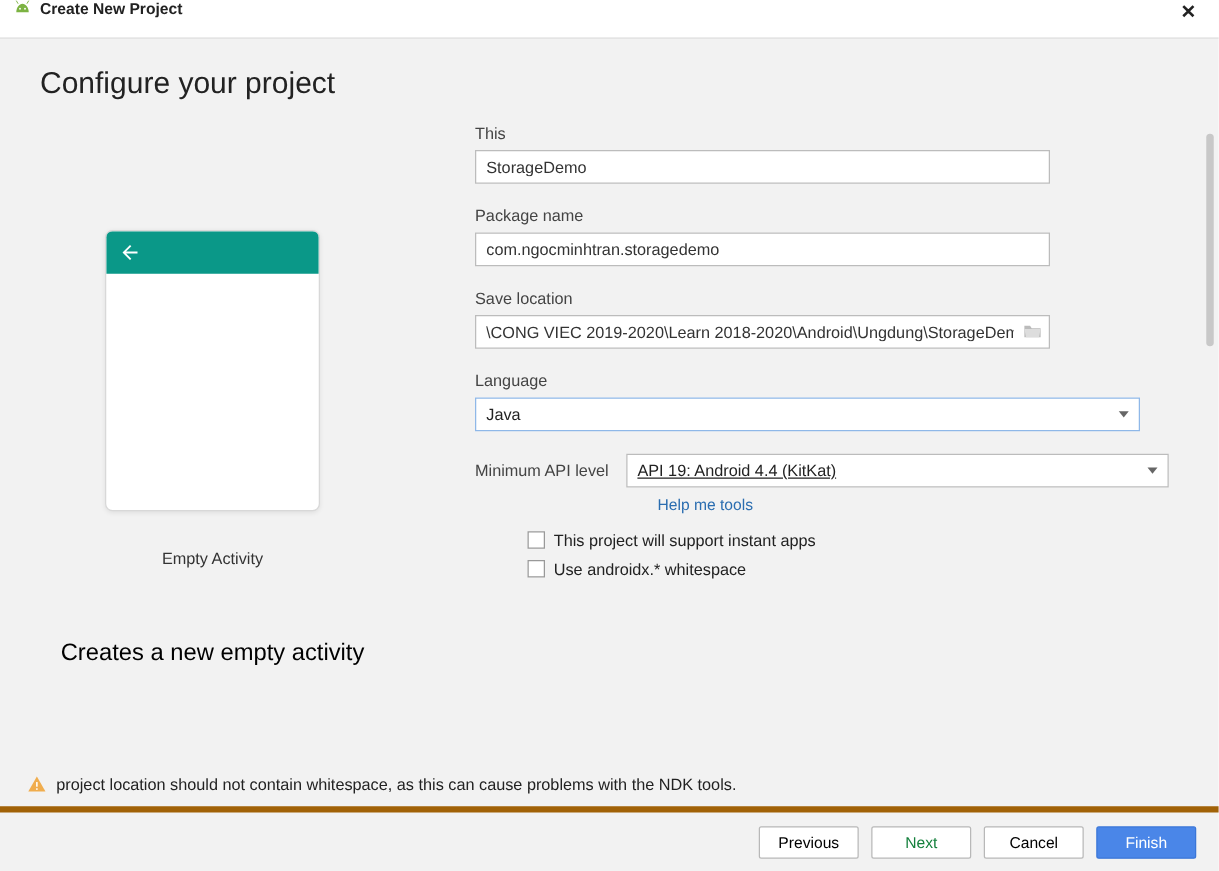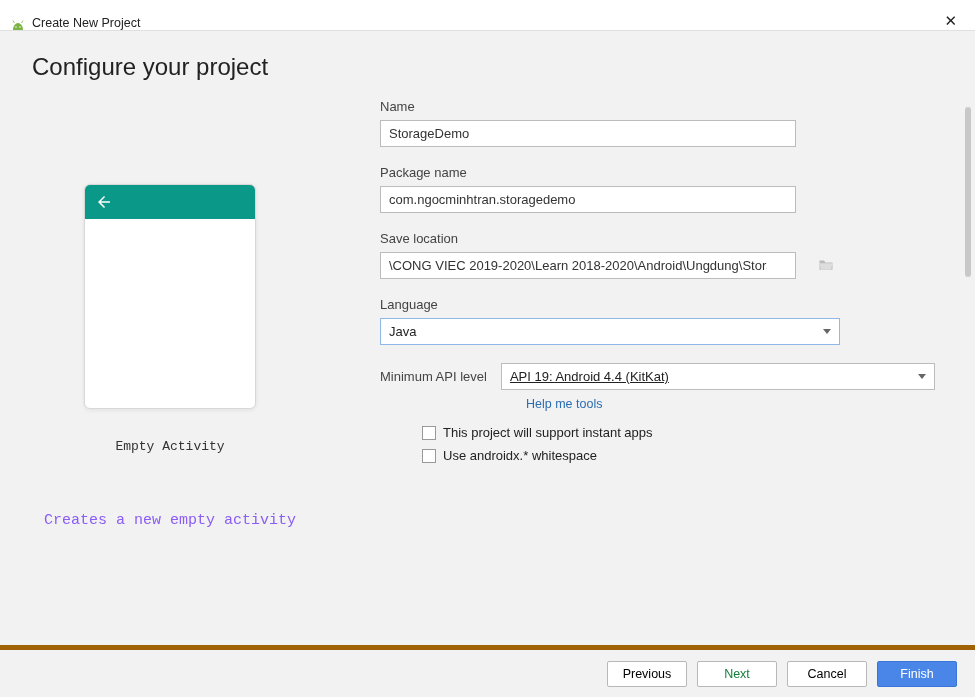--- a/index.html
+++ b/index.html
@@ -9,24 +9,25 @@
   width: 975px;
   height: 697px;
   display: flex;
   flex-direction: column;
   color: #222;
   overflow: hidden;
 }
 .titlebar {
   height: 30px;
   display: flex;
-  align-items: flex-end;
+  align-items: flex-start;
   padding: 0 10px;
   font-size: 12.5px;
   background: #fff;
+  font-weight: bold;
 }
 .titlebar .icon { margin-right: 6px; display: flex; align-items:center; }
 .titlebar .close { margin-left: auto; font-size: 15px; cursor: pointer; padding: 0 8px; }
 .content {
   flex: 1;
   background: #f2f2f2;
   border-top: 1px solid #e0e0e0;
   position: relative;
   display: flex;
   flex-direction: column;
@@ -44,21 +45,20 @@
   position: relative;
   overflow: hidden;
 }
 .preview-col {
   width: 330px;
   display: flex;
   flex-direction: column;
   align-items: center;
   padding-top: 85px;
   padding-right: 30px;
-  font-family: Liberation Mono, monospace;
 }
 .phone {
   width: 172px;
   height: 225px;
   background: #fff;
   border: 1px solid #d8d8d8;
   border-radius: 6px;
   box-shadow: 0 1px 4px rgba(0,0,0,.08);
   overflow: hidden;
 }
@@ -70,67 +70,67 @@
   padding-left: 10px;
 }
 .phone-bar svg { fill: #fff; }
 .preview-title {
   margin-top: 30px;
   font-size: 13px;
   color: #333;
 }
 .preview-sub {
   margin-top: 58px;
-  font-size: 15px;
-  color: #8b5cf6;
+  font-size: 19px;
+  color: #000000;
 }
 .form-col {
   flex: 1;
   padding-left: 30px;
   padding-right: 20px;
   font-size: 13px;
 }
 .field { margin-bottom: 18px; }
 .field-label { display:block; margin-bottom: 6px; color: #444; }
 .text-input {
-  width: 416px;
+  width: 460px;
   height: 27px;
   border: 1px solid #bcbcbc;
   background: #fff;
   padding: 0 8px;
   font-size: 13px;
   font-family: inherit;
   color: #333;
 }
 .save-wrap { position: relative; width: 460px; display:flex; align-items:center; }
 .save-wrap .text-input { padding-right: 28px; }
 .save-wrap .folder-icon { position:absolute; right:6px; color:#999; font-size:14px; pointer-events:auto; cursor:pointer; }
 .dropdown {
-  width: 460px;
+  width: 532px;
   height: 27px;
   border: 1px solid #8fb8e8;
   background: #fff;
   padding: 0 8px;
   display:flex;
   align-items:center;
   justify-content:space-between;
   font-size:13px;
   cursor:pointer;
 }
 .dropdown.plain { border-color:#bcbcbc; }
 .dropdown .caret {
   width:0;height:0;border-left:4px solid transparent;border-right:4px solid transparent;border-top:5px solid #666;
 }
 .api-row { display:flex; align-items:center; gap:14px; margin-bottom:6px; }
 .api-row .field-label { margin-bottom: 1px; }
 .api-row .dropdown { flex:1; width: 340px; text-decoration: underline; }
 .info-row { margin-left:126px; font-size:12.5px; display:flex; align-items:center; gap:6px; margin-bottom:4px; }
 .info-row svg { flex-shrink:0; }
 .link { color:#2a6db0; margin-left:146px; font-size:12.5px; cursor:pointer; display:inline-block; margin-bottom:14px;}
-.check-row { display:flex; align-items:flex-end; gap:7px; font-size:13px; margin-bottom:8px; margin-left:0;padding-left:42px; }
+.check-row { display:flex; align-items:flex-start; gap:7px; font-size:13px; margin-bottom:8px; margin-left:0;padding-left:42px; }
 .checkbox { width:14px; height:14px; border:1px solid #999; background:#fff; cursor:pointer; }
 .warning {
   position:absolute;
   left: 22px;
   bottom: 10px;
   font-size:13px;
   display:flex;
   align-items:center;
   gap:8px;
 }
@@ -191,21 +191,21 @@
               <path d="M20 11H7.8l5.6-5.6L12 4l-8 8 8 8 1.4-1.4L7.8 13H20z"></path>
             </svg>
         </div>
       </div>
       <div class="preview-title">Empty Activity</div>
       <div class="preview-sub">Creates a new empty activity</div>
     </div>
 
     <div class="form-col">
       <div class="field">
-        <label class="field-label">Name</label>
+        <label class="field-label">This</label>
         <input class="text-input" value="StorageDemo" style="">
       </div>
       <div class="field">
         <label class="field-label">Package name</label>
         <input class="text-input" value="com.ngocminhtran.storagedemo" style="">
       </div>
       <div class="field">
         <label class="field-label">Save location</label>
         <div class="save-wrap">
           <input class="text-input" value="\CONG VIEC 2019-2020\Learn 2018-2020\Android\Ungdung\StorageDemo" style="">
@@ -241,20 +241,28 @@
       <div class="check-row">
         <span class="checkbox"></span>
         <span>Use androidx.* whitespace</span>
       </div>
     </div>
 
     <div class="scrollbar">
         <div class="thumb"></div>
       </div>
 
+    <div class="warning">
+      <svg width="15" height="15" viewBox="0 0 24 24">
+          <path fill="#f0ad4e" d="M12 2 1 21h22L12 2z"></path>
+          <rect x="11" y="9" width="2" height="6" fill="#fff"></rect>
+          <rect x="11" y="17" width="2" height="2" fill="#fff"></rect>
+        </svg>
+      <span>project location should not contain whitespace, as this can cause problems with the NDK tools.</span>
+    </div>
   </div>
 
   <div class="bottom-bar">
     <button class="btn">Previous</button>
     <button class="btn disabled">Next</button>
     <button class="btn">Cancel</button>
     <button class="btn primary">Finish</button>
   </div>
 </div>
 

